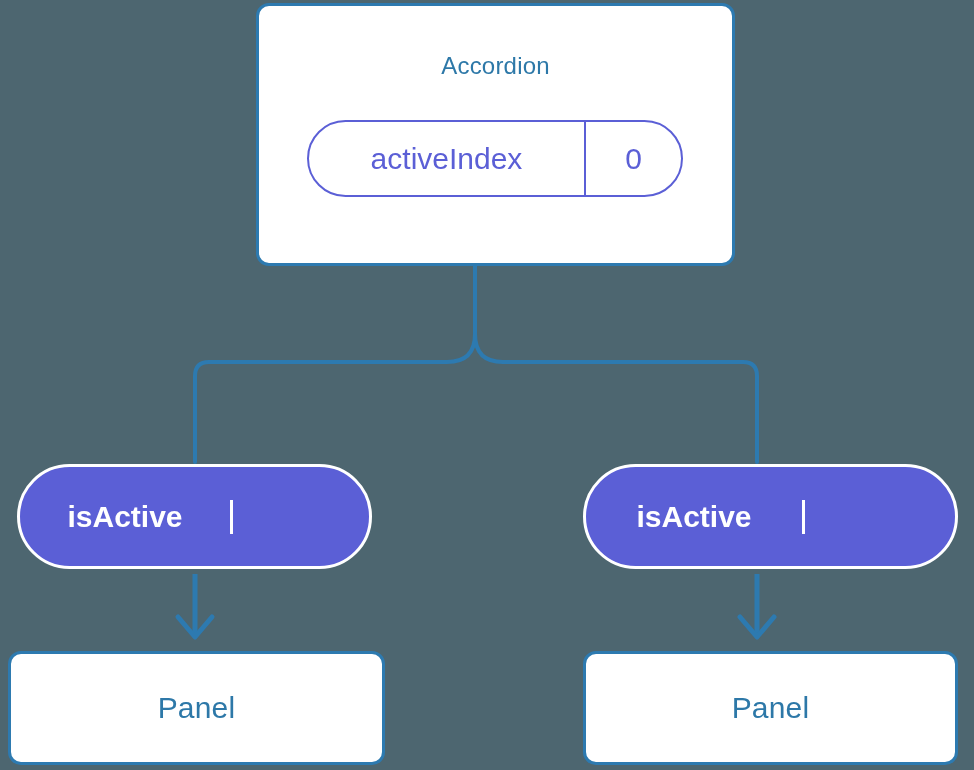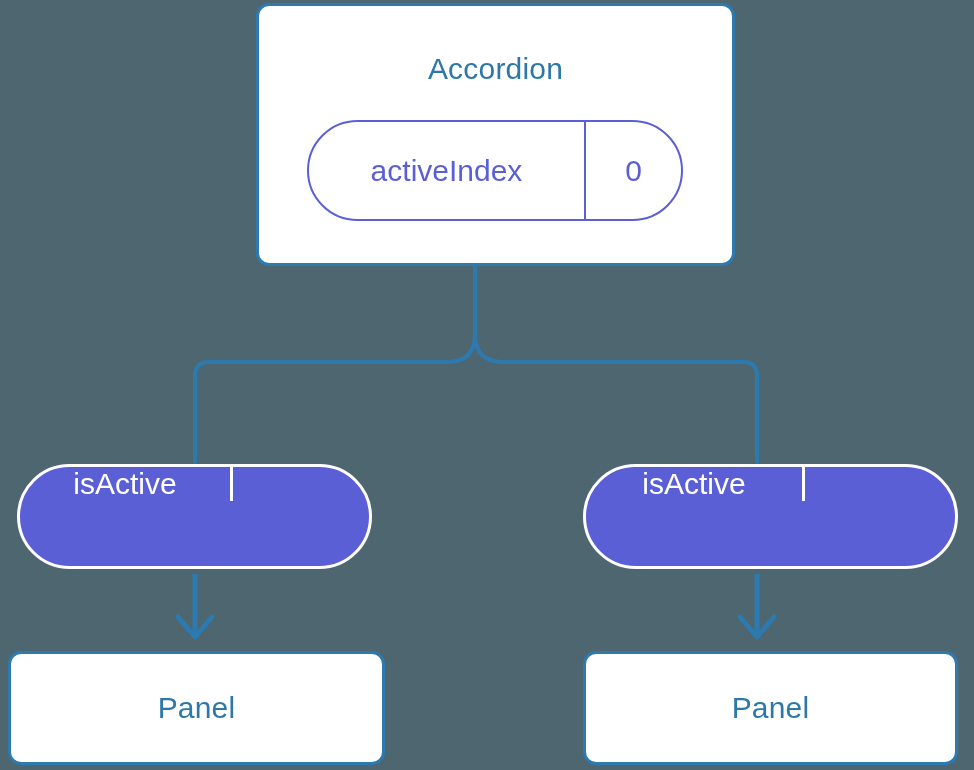--- a/index.html
+++ b/index.html
@@ -40,21 +40,21 @@
   }
   #accordion-card {
     left: 256px;
     top: 3px;
     width: 479px;
     height: 263px;
     padding-top: 48px;
   }
   .component-title {
     color: #2d78a8;
-    font-size: 30px;
+    font-size: 24px;
     letter-spacing: 0.2px;
     line-height: 1;
     white-space: nowrap;
   }
 
   
   .state-pill {
     position: absolute;
     box-sizing: border-box;
     display: flex;
@@ -68,46 +68,47 @@
     align-items: center;
     justify-content: center;
     white-space: nowrap;
     box-sizing: border-box;
   }
 
   #accordion-state-pill {
     left: 307px;
     top: 120px;
     width: 376px;
-    height: 101px;
+    height: 77px;
     border: 2px solid #5b5fd6;
     background: #ffffff;
   }
   #accordion-state-pill .pill-key {
     width: 277px;
     color: #5b5fd6;
     font-size: 30px;
     border-right: 2px solid #5b5fd6;
   }
   #accordion-state-pill .pill-value {
     flex: 1;
     color: #5b5fd6;
     font-size: 30px;
   }
 
   
   .state-pill-filled {
     position: absolute;
     box-sizing: border-box;
     display: flex;
-    align-items: flex-start;
+    align-items: center;
     border-radius: 999px;
     background: #5b5fd6;
     border: 3px solid #ffffff;
     overflow: hidden;
+    font-weight: bold;
   }
   .state-pill-filled .pill-key,
   .state-pill-filled .pill-value {
     display: flex;
     align-items: center;
     justify-content: center;
     white-space: nowrap;
     box-sizing: border-box;
     color: #ffffff;
     font-size: 30px;

